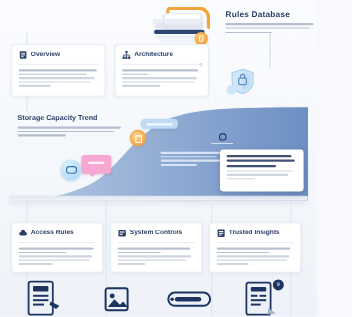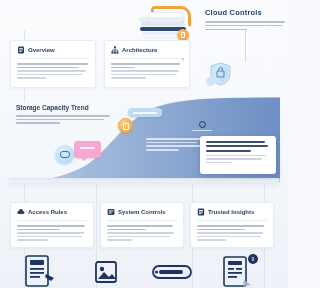--- a/index.html
+++ b/index.html
@@ -135,21 +135,21 @@
     <div class="slab s2"></div>
     <div class="slab s3"></div>
     <div class="slab s4"></div>
     <div class="slab s5"></div>
     <div class="dot">
         <i></i>
       </div>
   </div>
 
   <div class="titleblock">
-    <h1>Cloud Controls</h1>
+    <h1>Rules Database</h1>
     <div class="sub">
       <span class="tline" style="width:100%"></span>
       <span class="tline" style="width:96%"></span>
       <span class="tline" style="width:52%"></span>
     </div>
   </div>
   <div class="vdiv"></div>
 
   <div class="shield">
     <svg width="21" height="24" viewBox="0 0 21 24">

